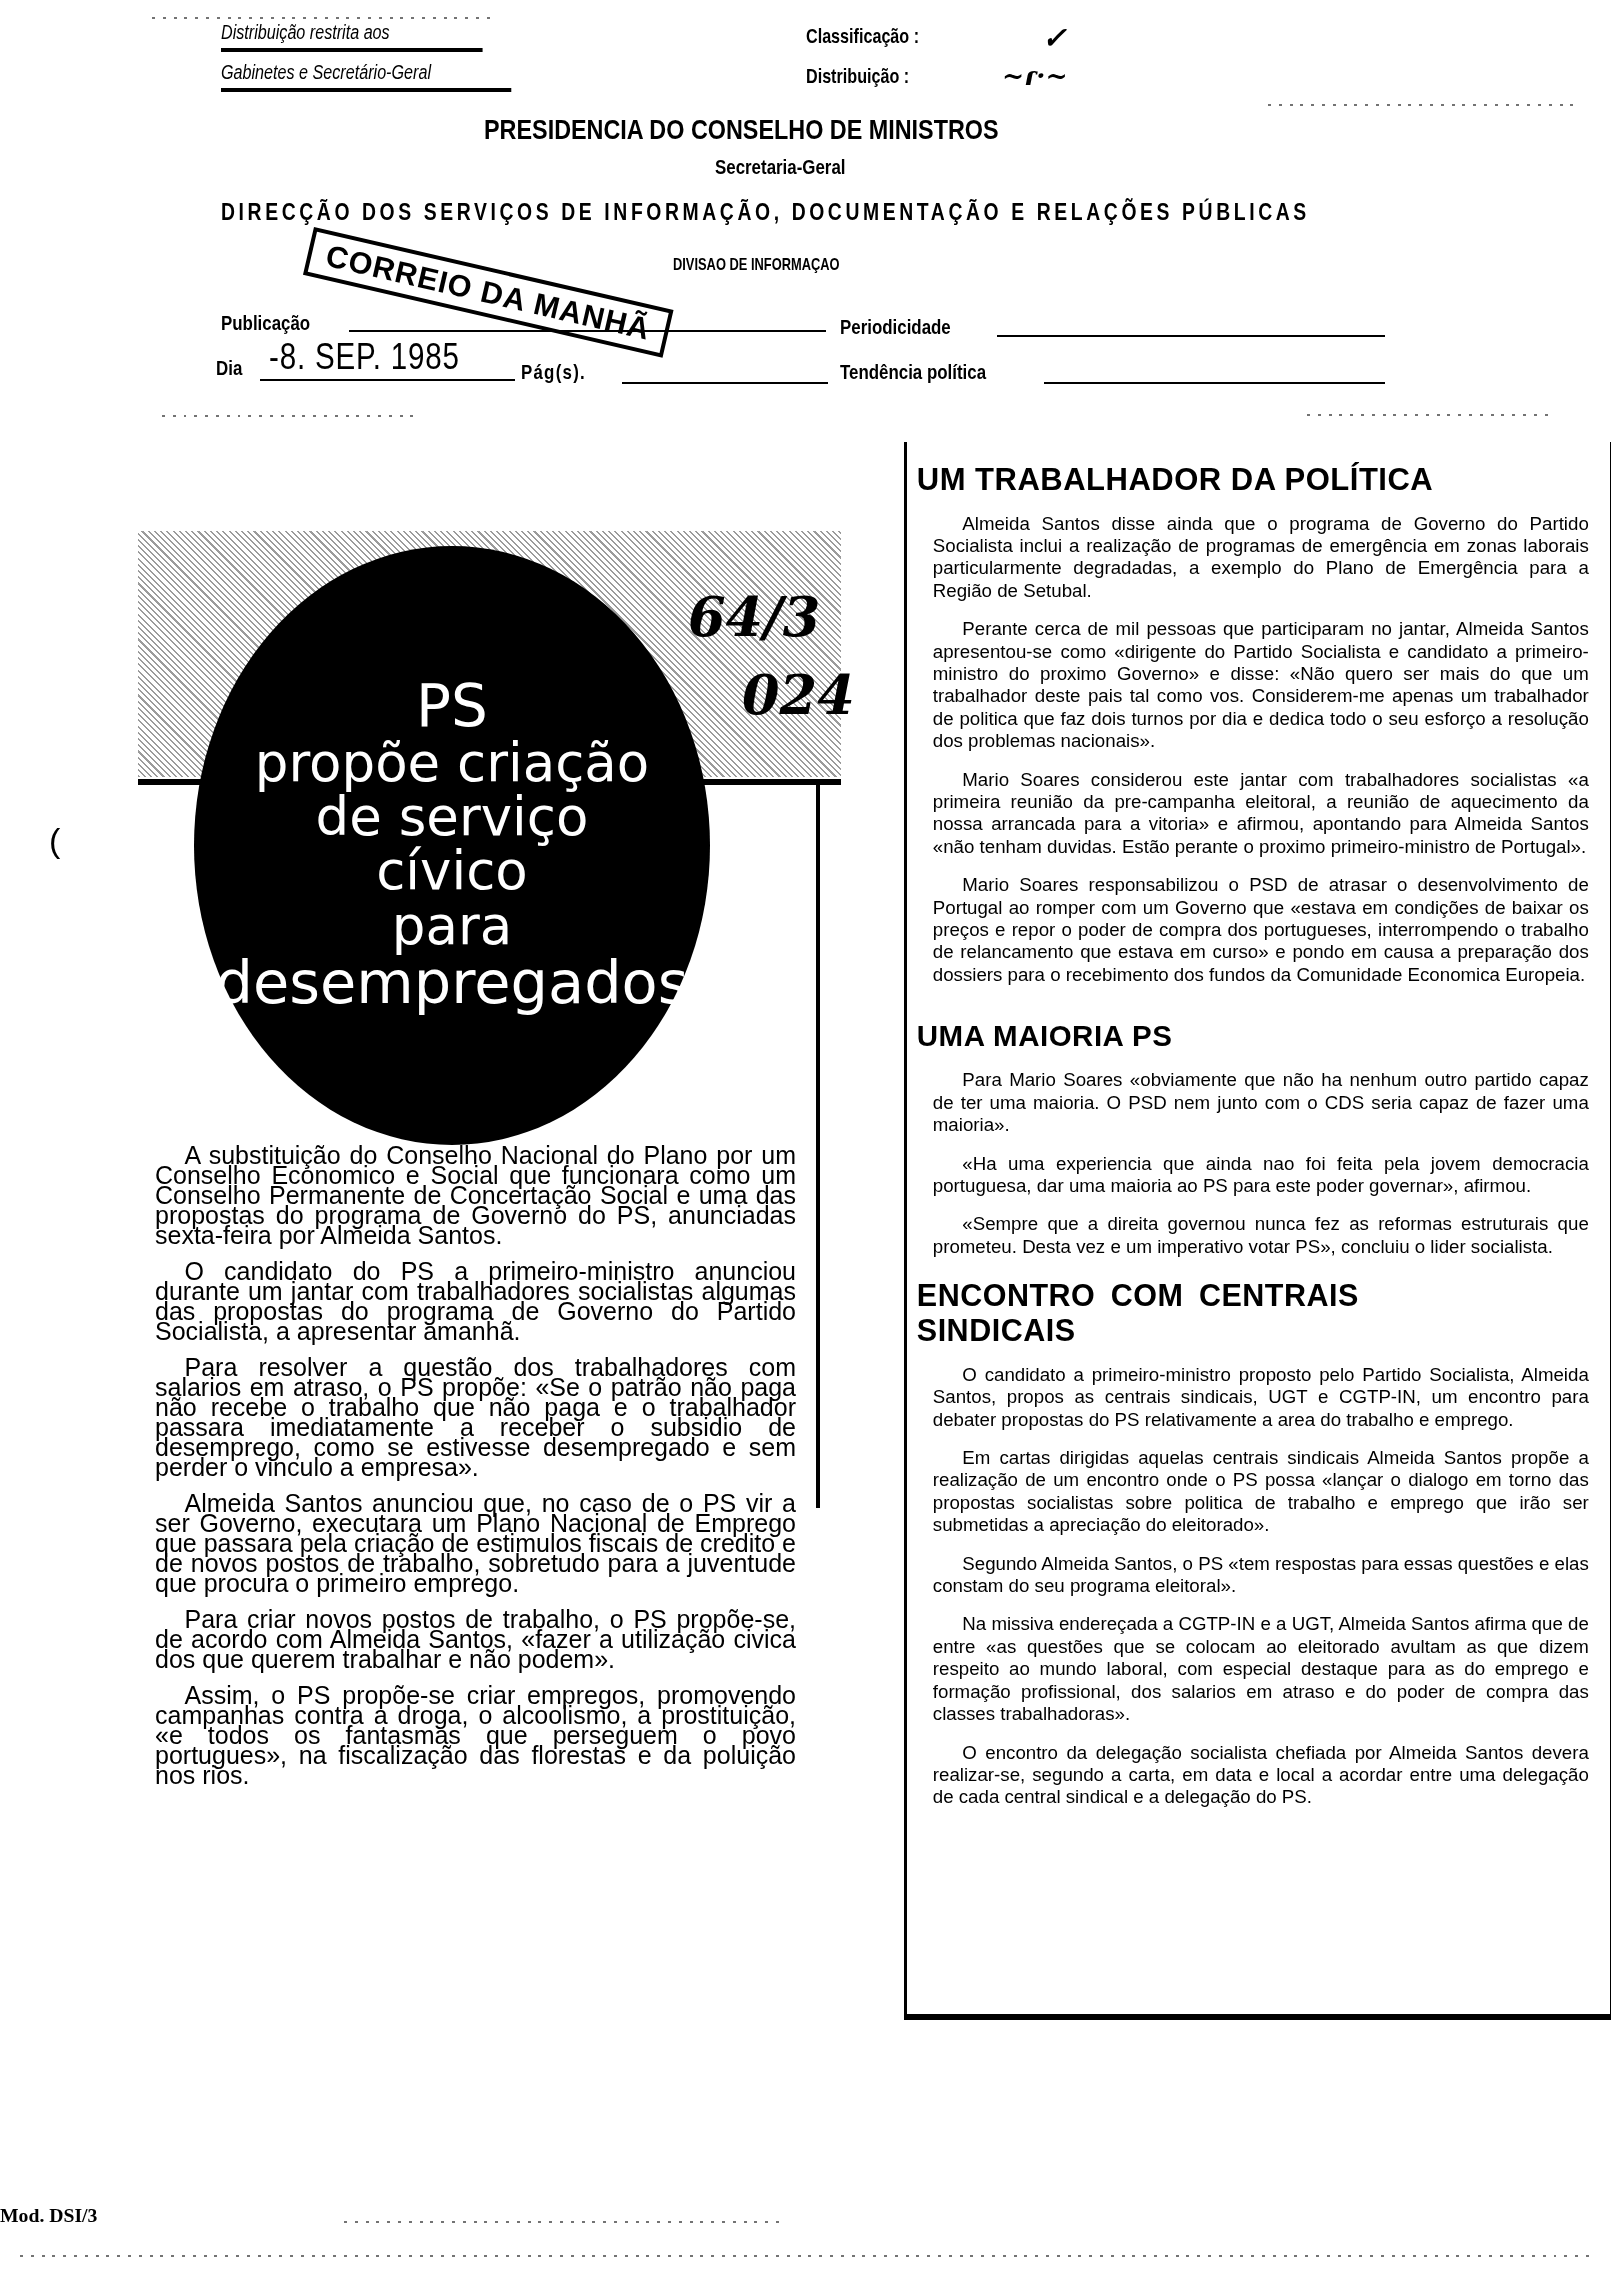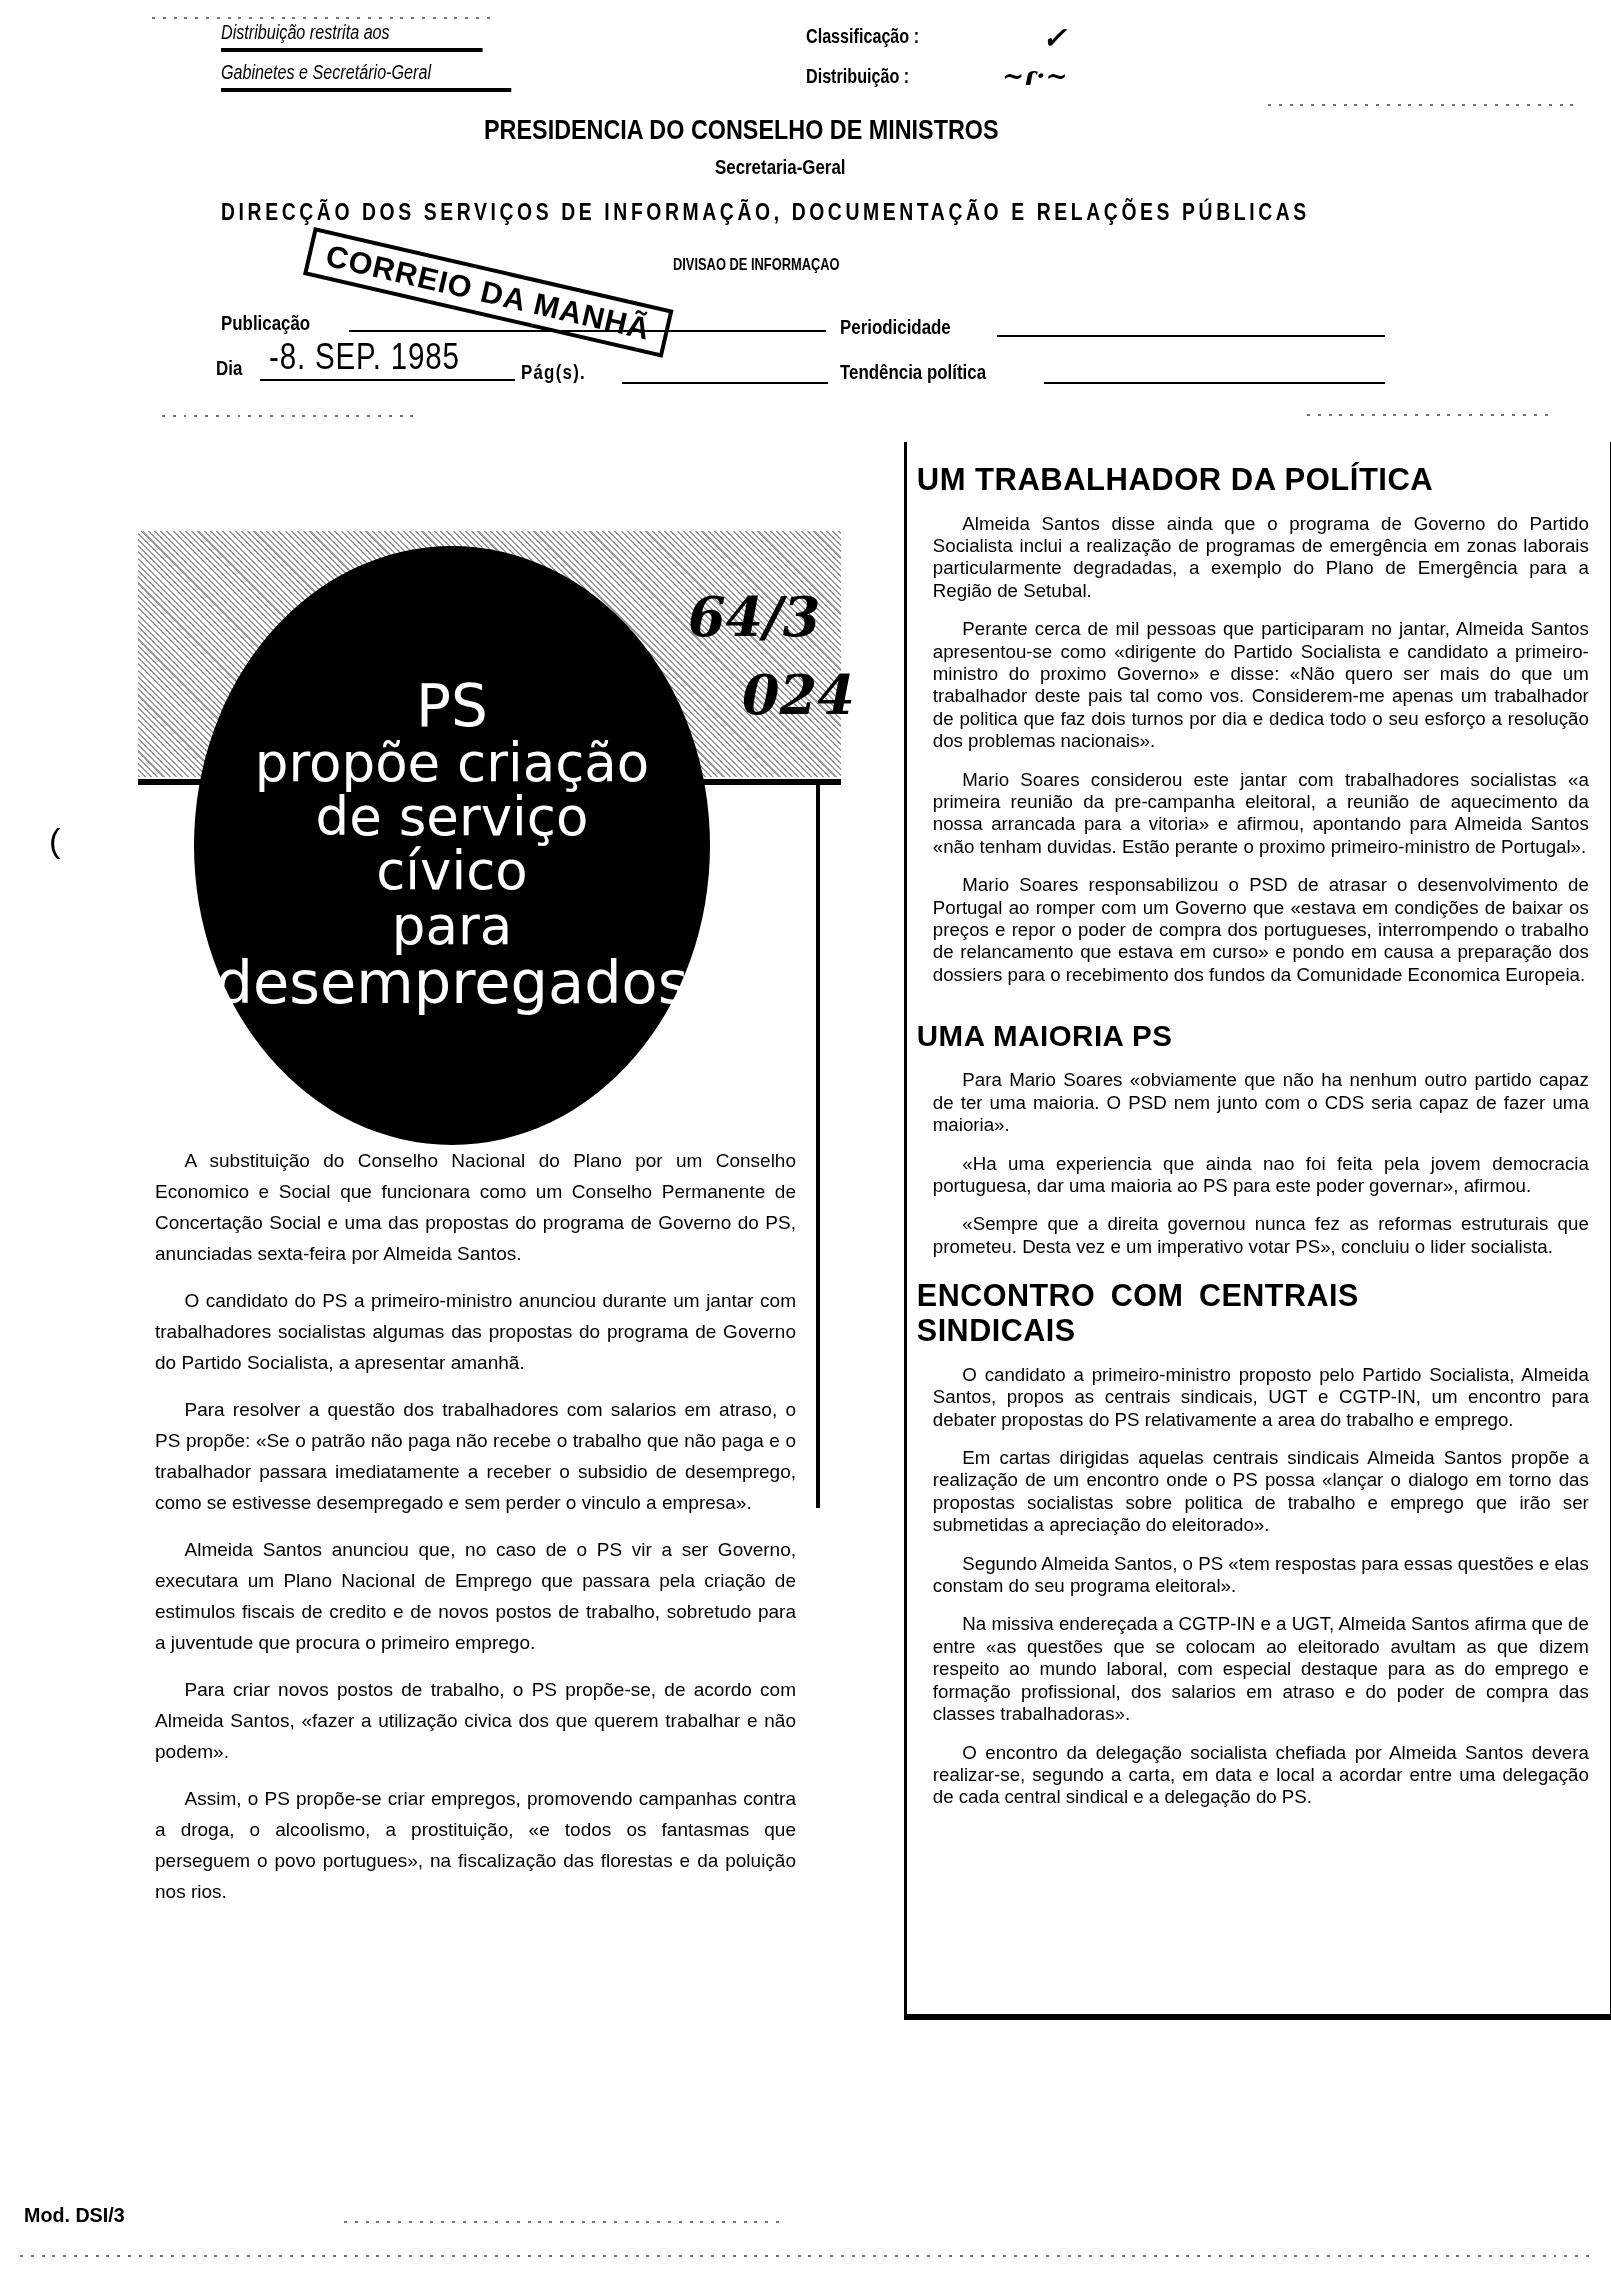--- a/index.html
+++ b/index.html
@@ -6,21 +6,21 @@
   body { width:1612px; height:2295px; position:relative; overflow:hidden; color:#000; font-family:"Liberation Sans", sans-serif; }
   .abs { position:absolute; }
   .ital { font-style:italic; font-family:"Liberation Sans", sans-serif; }
   .hdr-small { font-size:19.7px; }
   .ul-thick { border-bottom:4.9px solid #000; }
   .bold { font-weight:bold; }
   .condensed { transform:scaleX(0.82); transform-origin:left center; white-space:nowrap; }
   .field-line { border-bottom:2.5px solid #000; display:inline-block; }
   .stamp { border:4.4px solid #000; padding:2.9px 14.7px; font-size:30.5px; font-weight:bold; transform:rotate(13deg); transform-origin:left top; letter-spacing:1px; }
   .noise { background:repeating-linear-gradient(90deg,#000 0 2.9px,transparent 2.9px 10.8px); height:2px; opacity:.55; }
-  .col-text { font-size:19px; line-height:31px; text-align:justify; font-family:"Liberation Sans", sans-serif; }
+  .col-text { font-size:25px; line-height:20px; text-align:justify; font-family:"Liberation Sans", sans-serif; }
   .col-text p { margin:16px; text-indent:29.5px; }
   .box-left { border-right:4.9px solid #000; }
   .right-box { border-left:3.9px solid #000; border-right:5.9px solid #000; border-bottom:6.9px solid #000; }
   .section-head { font-weight:bold; font-size:31px; line-height:35px; letter-spacing:0.5px; margin:4.9px 0 9.8px 0; }
   .headline-circle { background:#000; border-radius:50%; color:#fff; text-align:center; font-weight:normal; font-family:"DejaVu Sans", sans-serif; display:flex; flex-direction:column; justify-content:center; align-items:center; }
   .headline-circle span { display:block; line-height:1.02; }
   .photo-strip { background:repeating-linear-gradient(45deg,#222 0 1.5px,#fff 1.5px 4.4px); opacity:.45; }
   .hand { font-family:"DejaVu Serif", serif; font-style:italic; font-weight:bold; }
 </style>
 </head>
@@ -106,16 +106,16 @@
 
     <div class="section-head" style="font-size:30.5px;margin-top:19.7px;width:442px;">ENCONTRO COM CENTRAIS SINDICAIS</div>
     <p>O candidato a primeiro-ministro proposto pelo Partido Socialista, Almeida Santos, propos as centrais sindicais, UGT e CGTP-IN, um encontro para debater propostas do PS relativamente a area do trabalho e emprego.</p>
     <p>Em cartas dirigidas aquelas centrais sindicais Almeida Santos propõe a realização de um encontro onde o PS possa «lançar o dialogo em torno das propostas socialistas sobre politica de trabalho e emprego que irão ser submetidas a apreciação do eleitorado».</p>
     <p>Segundo Almeida Santos, o PS «tem respostas para essas questões e elas constam do seu programa eleitoral».</p>
     <p>Na missiva endereçada a CGTP-IN e a UGT, Almeida Santos afirma que de entre «as questões que se colocam ao eleitorado avultam as que dizem respeito ao mundo laboral, com especial destaque para as do emprego e formação profissional, dos salarios em atraso e do poder de compra das classes trabalhadoras».</p>
     <p>O encontro da delegação socialista chefiada por Almeida Santos devera realizar-se, segundo a carta, em data e local a acordar entre uma delegação de cada central sindical e a delegação do PS.</p>
   </div>
 </div>
 
-<div class="abs bold" style="left:0;top:2204px;font-size:19.7px;font-family:Liberation Sans, sans-serif;padding-left:24px;">Mod. DSI/3</div>
+<div class="abs bold" style="left:0;top:2204px;font-size:19.7px;font-family:Liberation Serif, serif;">Mod. DSI/3</div>
 <div class="abs noise" style="left:19.7px;top:2255px;width:1572px;"></div>
 <div class="abs noise" style="left:344px;top:2221px;width:442px;"></div>
 
 
 </body></html>

